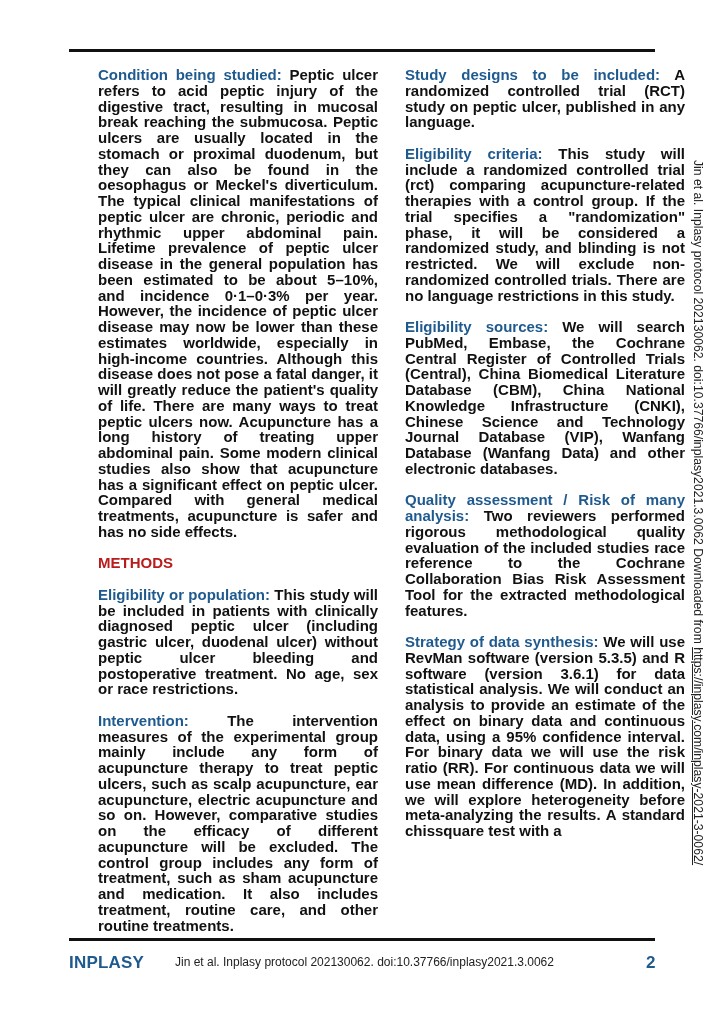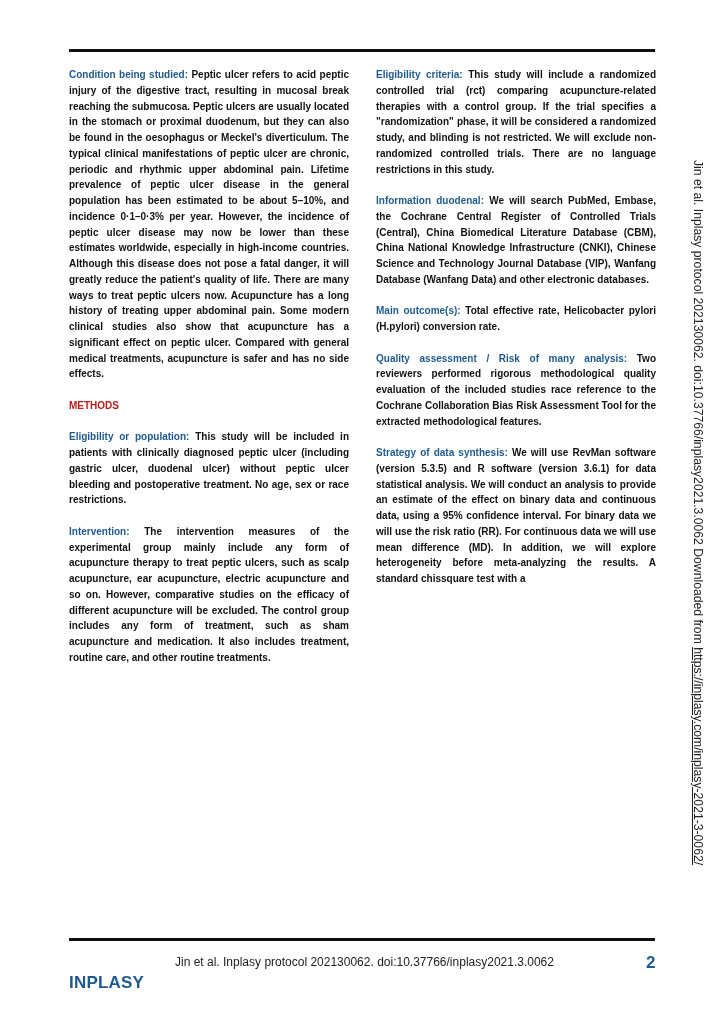--- a/index.html
+++ b/index.html
@@ -22,24 +22,25 @@
       height: 3px;
       background: #111111;
     }
     .rule.top { top: 49px; }
     .rule.bottom { top: 938px; }
 
     .col {
       position: absolute;
       top: 67px;
       width: 280px;
-      font-size: 10px;
+      font-size: 15px;
       line-height: 15.75px;
       font-weight: bold;
       text-align: justify;
+      margin-left: 29px;
     }
     .col.left { left: 69px; }
     .col.right { left: 376px; }
 
     .section {
       margin: 0 0 15.75px 0;
     }
     .heading {
       color: #1f5a8f;
     }
@@ -49,21 +50,20 @@
     }
 
     .footer-brand {
       position: absolute;
       left: 69px;
       top: 953px;
       font-size: 17px;
       font-weight: bold;
       color: #1f5a8f;
       letter-spacing: 0.2px;
-      margin-top: 20px;
     }
     .footer-citation {
       position: absolute;
       left: 175px;
       top: 955px;
       font-size: 12px;
       color: #222222;
     }
     .footer-page {
       position: absolute;
@@ -102,27 +102,27 @@
   <p class="section">
     <span class="heading">Eligibility or population:</span><span> This study will be included in patients with clinically diagnosed peptic ulcer (including gastric ulcer, duodenal ulcer) without peptic ulcer bleeding and postoperative treatment. No age, sex or race restrictions.</span>
   </p>
   <p class="section">
     <span class="heading">Intervention:</span><span> The intervention measures of the experimental group mainly include any form of acupuncture therapy to treat peptic ulcers, such as scalp acupuncture, ear acupuncture, electric acupuncture and so on. However, comparative studies on the efficacy of different acupuncture will be excluded. The control group includes any form of treatment, such as sham acupuncture and medication. It also includes treatment, routine care, and other routine treatments.</span>
   </p>
 </div>
 
 <div class="col right">
   <p class="section">
+    <span class="heading">Study designs to be included:</span><span> A randomized controlled trial (RCT) study on peptic ulcer, published in any language.</span>
+  </p>
+  <p class="section">
     <span class="heading">Eligibility criteria:</span><span> This study will include a randomized controlled trial (rct) comparing acupuncture-related therapies with a control group. If the trial specifies a "randomization" phase, it will be considered a randomized study, and blinding is not restricted. We will exclude non-randomized controlled trials. There are no language restrictions in this study.</span>
   </p>
   <p class="section">
-    <span class="heading">Information duodenal:</span><span> We will search PubMed, Embase, the Cochrane Central Register of Controlled Trials (Central), China Biomedical Literature Database (CBM), China National Knowledge Infrastructure (CNKI), Chinese Science and Technology Journal Database (VIP), Wanfang Database (Wanfang Data) and other electronic databases.</span>
-  </p>
-  <p class="section">
-    <span class="heading">Main outcome(s):</span><span> Total effective rate, Helicobacter pylori (H.pylori) conversion rate.</span>
+    <span class="heading">Eligibility sources:</span><span> We will search PubMed, Embase, the Cochrane Central Register of Controlled Trials (Central), China Biomedical Literature Database (CBM), China National Knowledge Infrastructure (CNKI), Chinese Science and Technology Journal Database (VIP), Wanfang Database (Wanfang Data) and other electronic databases.</span>
   </p>
   <p class="section">
     <span class="heading">Quality assessment / Risk of many analysis:</span><span> Two reviewers performed rigorous methodological quality evaluation of the included studies race reference to the Cochrane Collaboration Bias Risk Assessment Tool for the extracted methodological features.</span>
   </p>
   <p class="section">
     <span class="heading">Strategy of data synthesis:</span><span> We will use RevMan software (version 5.3.5) and R software (version 3.6.1) for data statistical analysis. We will conduct an analysis to provide an estimate of the effect on binary data and continuous data, using a 95% confidence interval. For binary data we will use the risk ratio (RR). For continuous data we will use mean difference (MD). In addition, we will explore heterogeneity before meta-analyzing the results. A standard chissquare test with a</span>
   </p>
 </div>
 
 <div class="rule bottom"></div>

